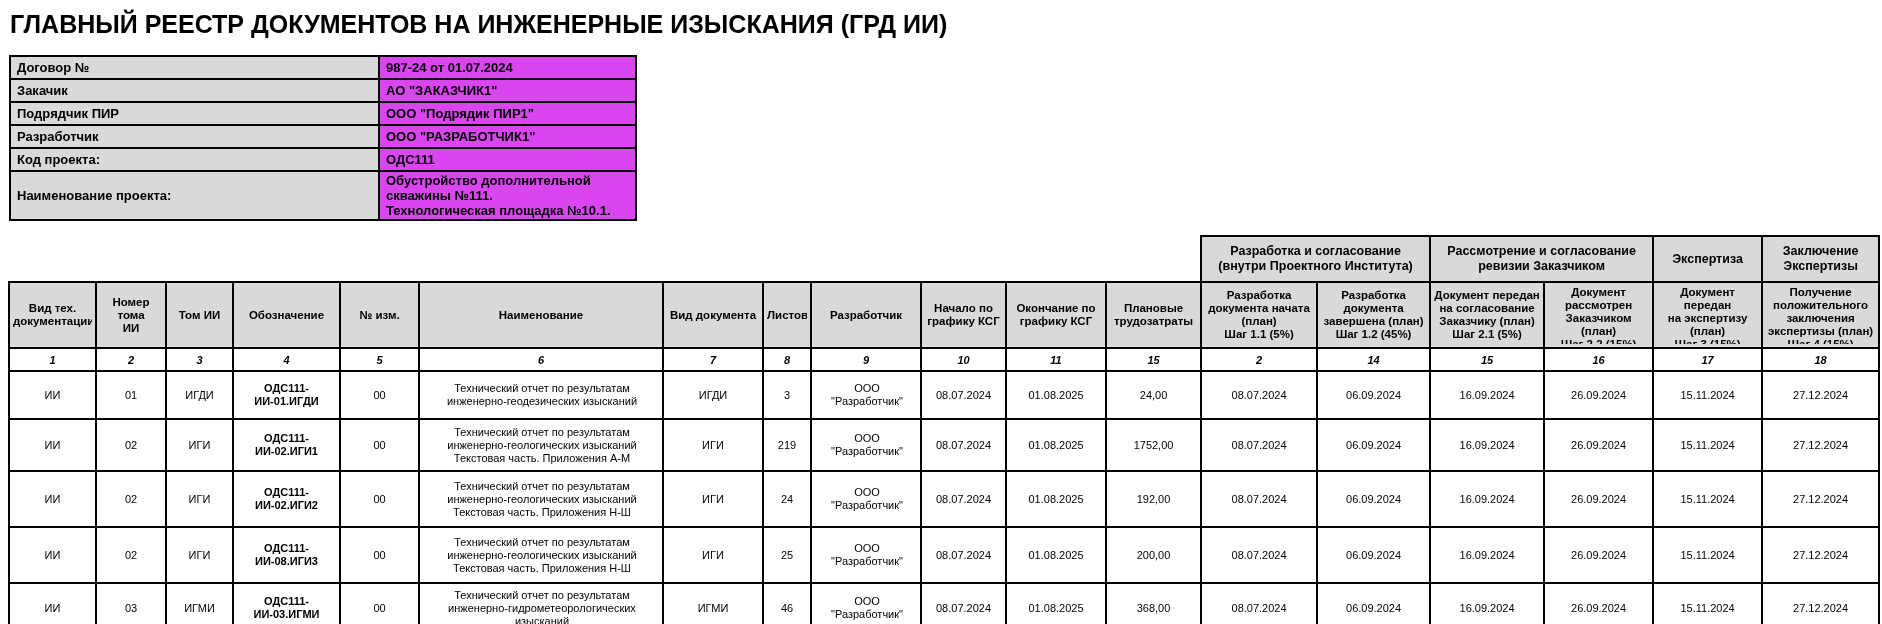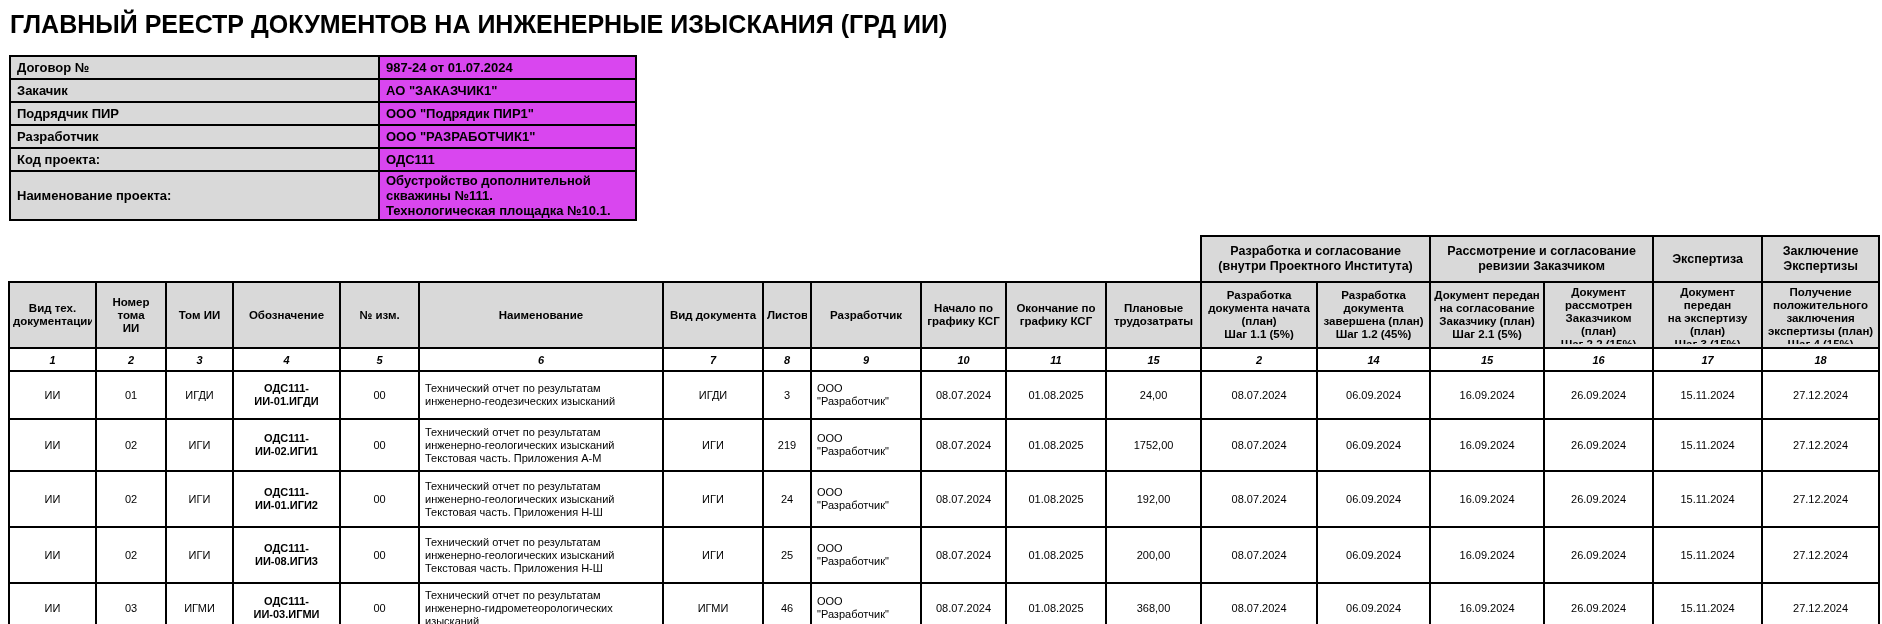--- a/index.html
+++ b/index.html
@@ -85,21 +85,21 @@
     font-weight: bold;
     font-style: italic;
     background: #ffffff;
   }
   .main-table td.datacell {
     font-size: 11px;
     line-height: 13px;
     background: #ffffff;
     white-space: pre-line;
   }
-  .main-table td.left  { text-align: left; padding-left: 5px; }
+  .main-table td.left  { text-align: center; padding-left: 5px; }
   .main-table td.bold  { font-weight: bold; }
   tbody tr.dr1 { height: 48px; }
   tbody tr.dr2 { height: 52px; }
   tbody tr.dr3 { height: 56px; }
   tbody tr.dr4 { height: 56px; }
   tbody tr.dr5 { height: 50px; }
 </style>
 </head>
 <body>
 
@@ -312,21 +312,21 @@
         <td class="datacell">06.09.2024</td>
         <td class="datacell">16.09.2024</td>
         <td class="datacell">26.09.2024</td>
         <td class="datacell">15.11.2024</td>
         <td class="datacell">27.12.2024</td>
       </tr>
       <tr class="dr3">
         <td class="datacell">ИИ</td>
         <td class="datacell">02</td>
         <td class="datacell">ИГИ</td>
-        <td class="datacell bold">ОДС111-ИИ-01.ИГИ2</td>
+        <td class="datacell bold">ОДС111-ИИ-02.ИГИ2</td>
         <td class="datacell">00</td>
         <td class="datacell left">Технический отчет по результатам
 инженерно-геологических изысканий
 Текстовая часть. Приложения Н-Ш</td>
         <td class="datacell">ИГИ</td>
         <td class="datacell">24</td>
         <td class="datacell left">ООО
 "Разработчик"</td>
         <td class="datacell">08.07.2024</td>
         <td class="datacell">01.08.2025</td>

